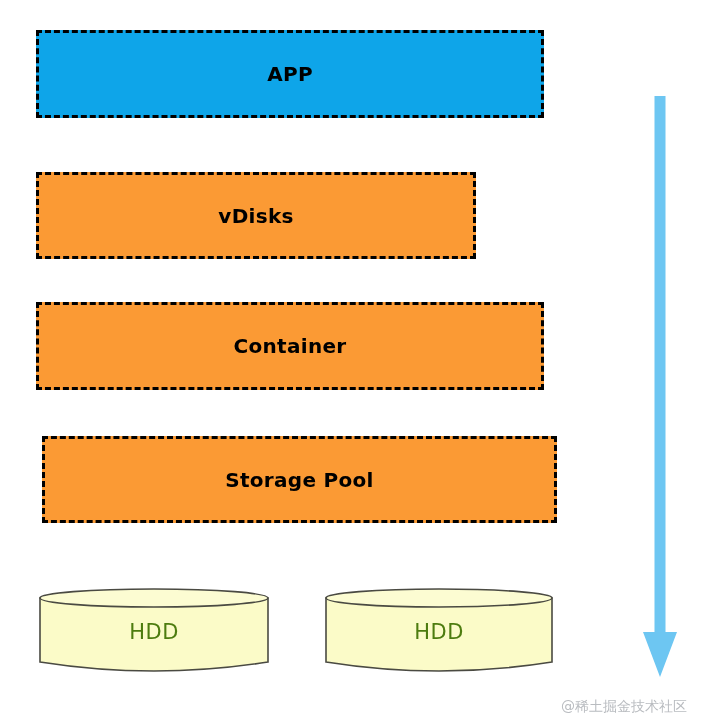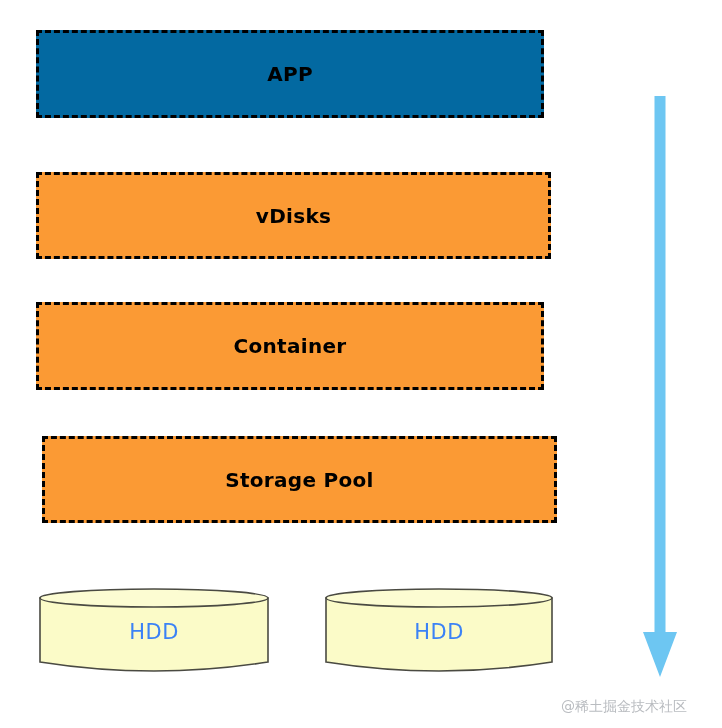--- a/index.html
+++ b/index.html
@@ -40,26 +40,26 @@
     letter-spacing: 0.3px;
     line-height: 1;
     user-select: none;
   }
 
   #box-app {
     left: 36px;
     top: 30px;
     width: 508px;
     height: 88px;
-    background: #0369a1;
+    background: #0ea5e9;
   }
   #box-vdisks {
     left: 36px;
     top: 172px;
-    width: 515px;
+    width: 440px;
     height: 87px;
     background: #FB9A34;
     text-align: right;
   }
   #box-container {
     left: 36px;
     top: 302px;
     width: 508px;
     height: 88px;
     background: #FB9A34;
@@ -82,21 +82,21 @@
   .cyl-label {
     position: absolute;
     left: 0;
     top: 0;
     width: 100%;
     height: 100%;
     display: flex;
     align-items: center;
     justify-content: center;
     font-size: 21px;
-    color: #3b82f6;
+    color: #4d7c0f;
     letter-spacing: 0.5px;
     pointer-events: none;
     user-select: none;
   }
   #cyl-hdd-1 {
     left: 38px;
     top: 586px;
     width: 232px;
     height: 92px;
   }

